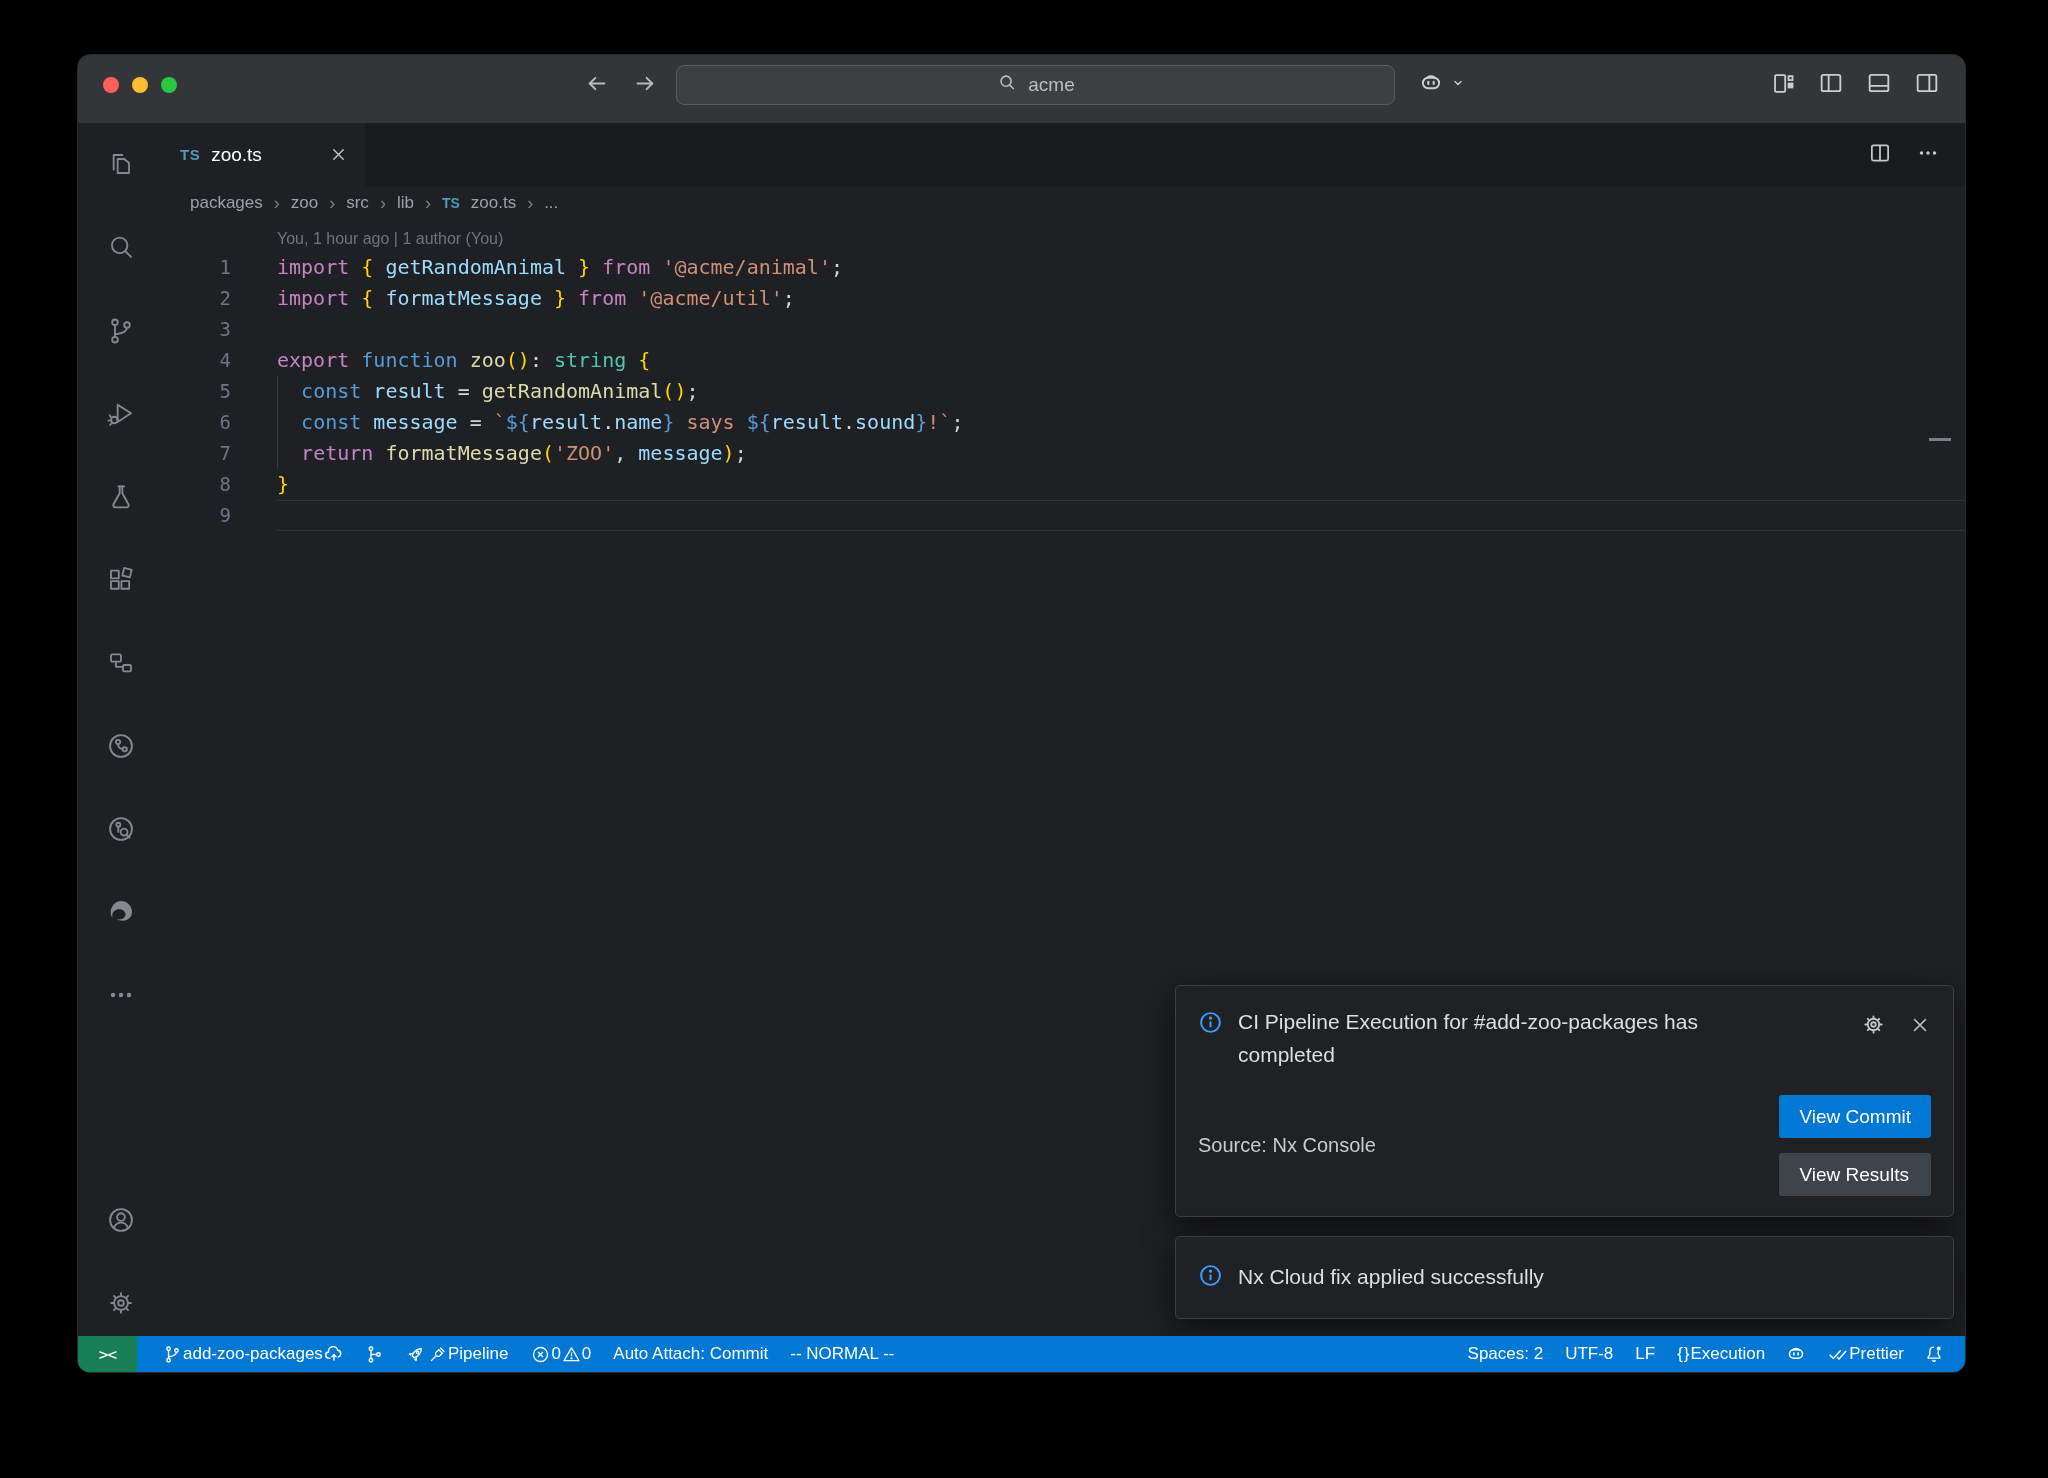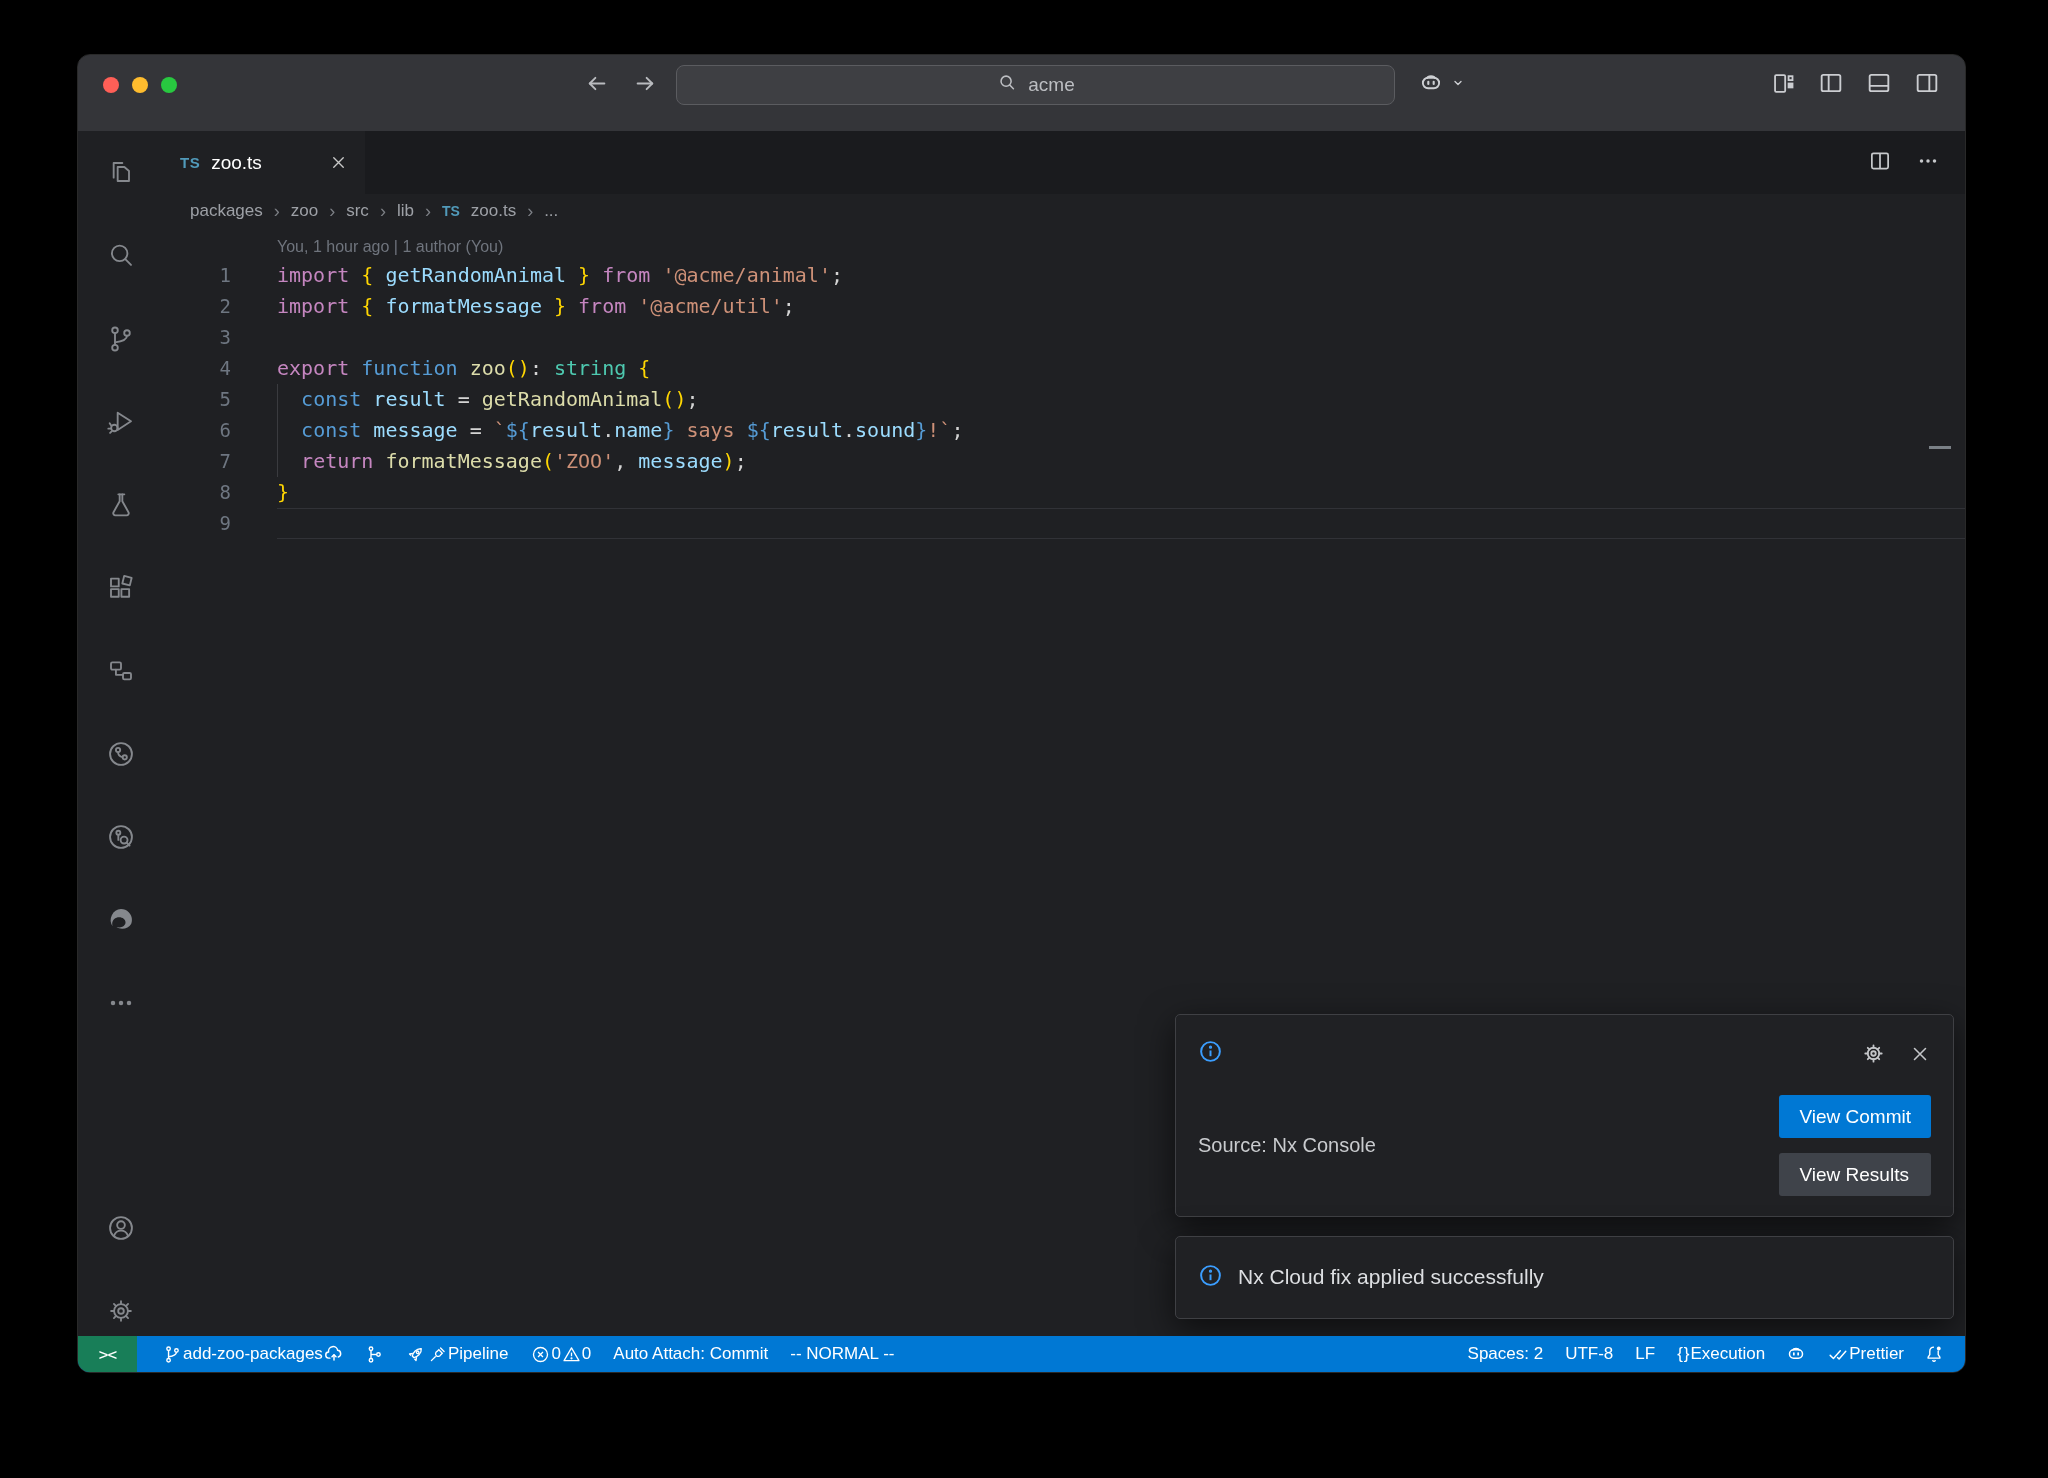--- a/index.html
+++ b/index.html
@@ -6,21 +6,21 @@
   html,body { background:#000; }
   body { font-family:"Liberation Sans","DejaVu Sans",sans-serif; }
   .stage { position:relative; width:2048px; height:1478px; background:#000; overflow:hidden; }
 
   
   .window { position:absolute; left:78px; top:55px; width:1887px; height:1317px;
             background:#1f2023; border-radius:12px; overflow:hidden;
             box-shadow:0 30px 90px rgba(0,0,0,.85); outline:1px solid rgba(255,255,255,.16); }
 
   
-  .titlebar { position:relative; height:76px; background:#343539; }
+  .titlebar { position:relative; height:68px; background:#343539; }
   .lights { position:absolute; left:25px; top:22px; display:flex; gap:13px; }
   .light { width:16px; height:16px; border-radius:50%; }
   .light.close { background:#ff5f57; } .light.min { background:#febc2e; } .light.max { background:#28c840; }
   .nav { position:absolute; left:505px; top:0; height:60px; display:flex; align-items:center; gap:22px; color:#b9bbbf; }
   .cc { position:absolute; left:598px; top:10px; width:719px; height:40px; background:#3e3f43;
         border:1px solid #5b5c60; border-radius:8px; display:flex; align-items:center; justify-content:center;
         gap:10px; color:#bcbec2; font-size:19px; }
   .copilot-tb { position:absolute; left:1338px; top:0; height:60px; display:flex; align-items:center; gap:3px; color:#cdcfd3; }
   .tb-right { position:absolute; right:24px; top:0; height:60px; display:flex; align-items:center; gap:20px; color:#cbcdd1; }
 
@@ -332,20 +332,21 @@
     </div>
 
     <div class="notifications">
       <div class="toast">
         <div class="toast-head">
           <span class="info-icon"><svg width="25" height="25" viewBox="0 0 24 24" fill="none" stroke="currentColor" stroke-width="1.9">
                 <circle cx="12" cy="12" r="9"></circle>
                 <line x1="12" y1="11" x2="12" y2="16.5"></line>
                 <circle cx="12" cy="7.8" r="0.6" fill="currentColor"></circle>
               </svg></span>
+          <span class="toast-msg">CI Pipeline Execution for #add-zoo-packages has completed</span>
           <span class="toast-tools">
             <span><svg width="27" height="27" viewBox="0 0 24 24" fill="none" stroke="currentColor" stroke-width="1.6" stroke-linecap="round">
                   <circle cx="12" cy="12" r="5.1"></circle>
                   <circle cx="12" cy="12" r="2"></circle>
                   <path d="M12 6.9V4.7M15.6 8.4l1.5-1.5M17.1 12h2.2M15.6 15.6l1.5 1.5M12 17.1v2.2M8.4 15.6l-1.5 1.5M6.9 12H4.7M8.4 8.4L6.9 6.9"></path>
                 </svg></span>
             <span><svg width="22" height="22" viewBox="0 0 24 24" fill="none" stroke="currentColor" stroke-width="1.7" stroke-linecap="round">
                   <path d="M6 6l12 12M18 6L6 18"></path>
                 </svg></span>
           </span>

